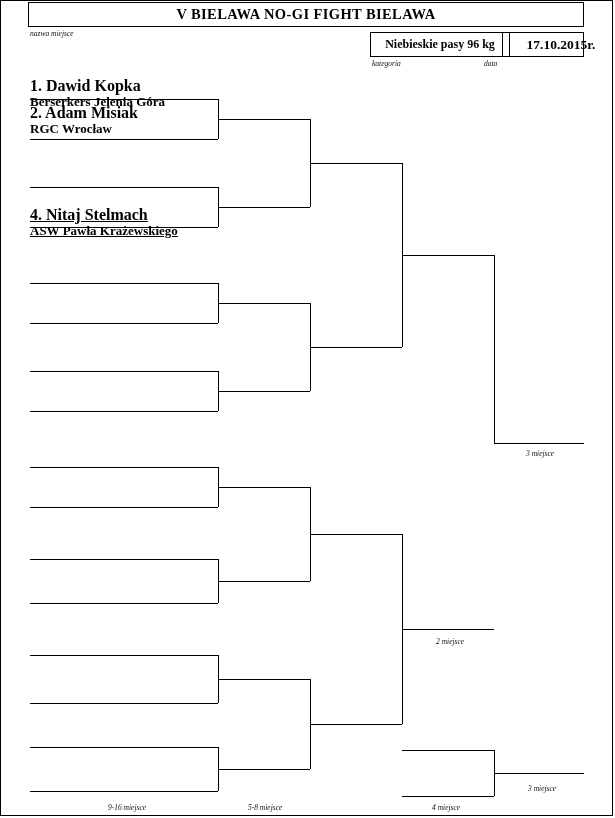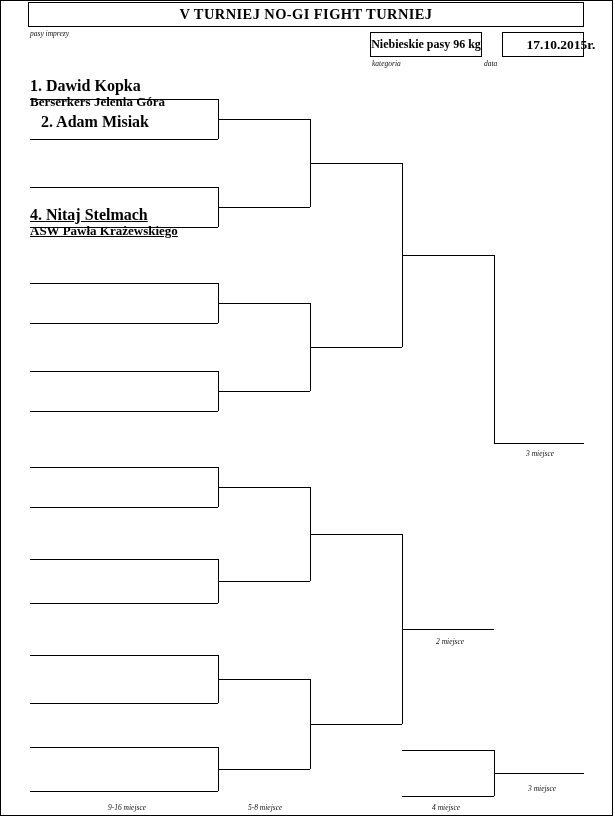--- a/index.html
+++ b/index.html
@@ -7,21 +7,21 @@
   #page{position:relative;width:615px;height:818px;background:#ffffff;overflow:hidden;}
   #page-border{position:absolute;left:0;top:0;width:613px;height:816px;border:1px solid #000;box-sizing:border-box;}
 
   
   .titlebox{position:absolute;left:28px;top:2px;width:556px;height:25px;border:1px solid #000;box-sizing:border-box;
             display:flex;align-items:center;justify-content:center;}
   .titlebox span{font-size:14.5px;font-weight:bold;letter-spacing:.4px;}
   .caption{position:absolute;font-family:"Liberation Serif",serif;font-style:italic;font-size:7.5px;color:#111;white-space:nowrap;}
   #cap-nazwa{left:30px;top:29px;}
   .hbox{position:absolute;border:1px solid #000;box-sizing:border-box;display:flex;align-items:center;justify-content:center;}
-  #kategoria-box{left:370px;top:32px;width:112px;height:25px;}
+  #kategoria-box{left:370px;top:32px;width:140px;height:25px;}
   #kategoria-box span{font-size:12px;font-weight:bold;white-space:nowrap;}
   #cap-kategoria{left:372px;top:59px;}
   #data-box{left:502px;top:32px;width:82px;height:25px;}
   #data-box span{font-size:13.5px;font-weight:bold;white-space:nowrap;margin-left:36px;}
   #cap-data{left:484px;top:59px;}
 
   
   .hline{position:absolute;height:0;border-top:1.6px solid #000;}
   .vline{position:absolute;width:0;border-left:1.6px solid #000;}
 
@@ -32,40 +32,41 @@
 
   .plabel{position:absolute;font-family:"Liberation Serif",serif;font-style:italic;font-size:7.5px;color:#111;white-space:nowrap;}
 </style>
 </head>
 <body>
 
 <div id="page">
   <div id="page-border"></div>
 
   <div class="titlebox">
-    <span>V TURNIEJ NO-GI FIGHT TURNIEJ</span>
+    <span>V BIELAWA NO-GI FIGHT BIELAWA</span>
   </div>
-  <div class="caption" id="cap-nazwa">pasy imprezy</div>
+  <div class="caption" id="cap-nazwa">nazwa miejsce</div>
 
   <div class="hbox" id="kategoria-box">
     <span>Niebieskie pasy 96 kg</span>
   </div>
   <div class="caption" id="cap-kategoria">kategoria</div>
 
   <div class="hbox" id="data-box">
     <span>17.10.2015r.</span>
   </div>
   <div class="caption" id="cap-data">data</div>
 
   <div class="slot" style="top:78px;">
     <div class="nm">1. Dawid Kopka</div>
     <div class="club">Berserkers Jelenia Góra</div>
   </div>
-  <div class="slot" style="top:114px;margin-left:11px;">
+  <div class="slot" style="top:105px;">
     <div class="nm">2. Adam Misiak</div>
+    <div class="club">RGC Wrocław</div>
   </div>
   <div class="slot" style="top:207px;text-decoration:underline;">
     <div class="nm">4. Nitaj Stelmach</div>
     <div class="club">ASW Pawła Krażewskiego</div>
   </div>
 
   <div class="hline" style="left:30px;top:99px;width:188px;"></div>
   <div class="hline" style="left:30px;top:139px;width:188px;"></div>
   <div class="hline" style="left:30px;top:187px;width:188px;"></div>
   <div class="hline" style="left:30px;top:227px;width:188px;"></div>

